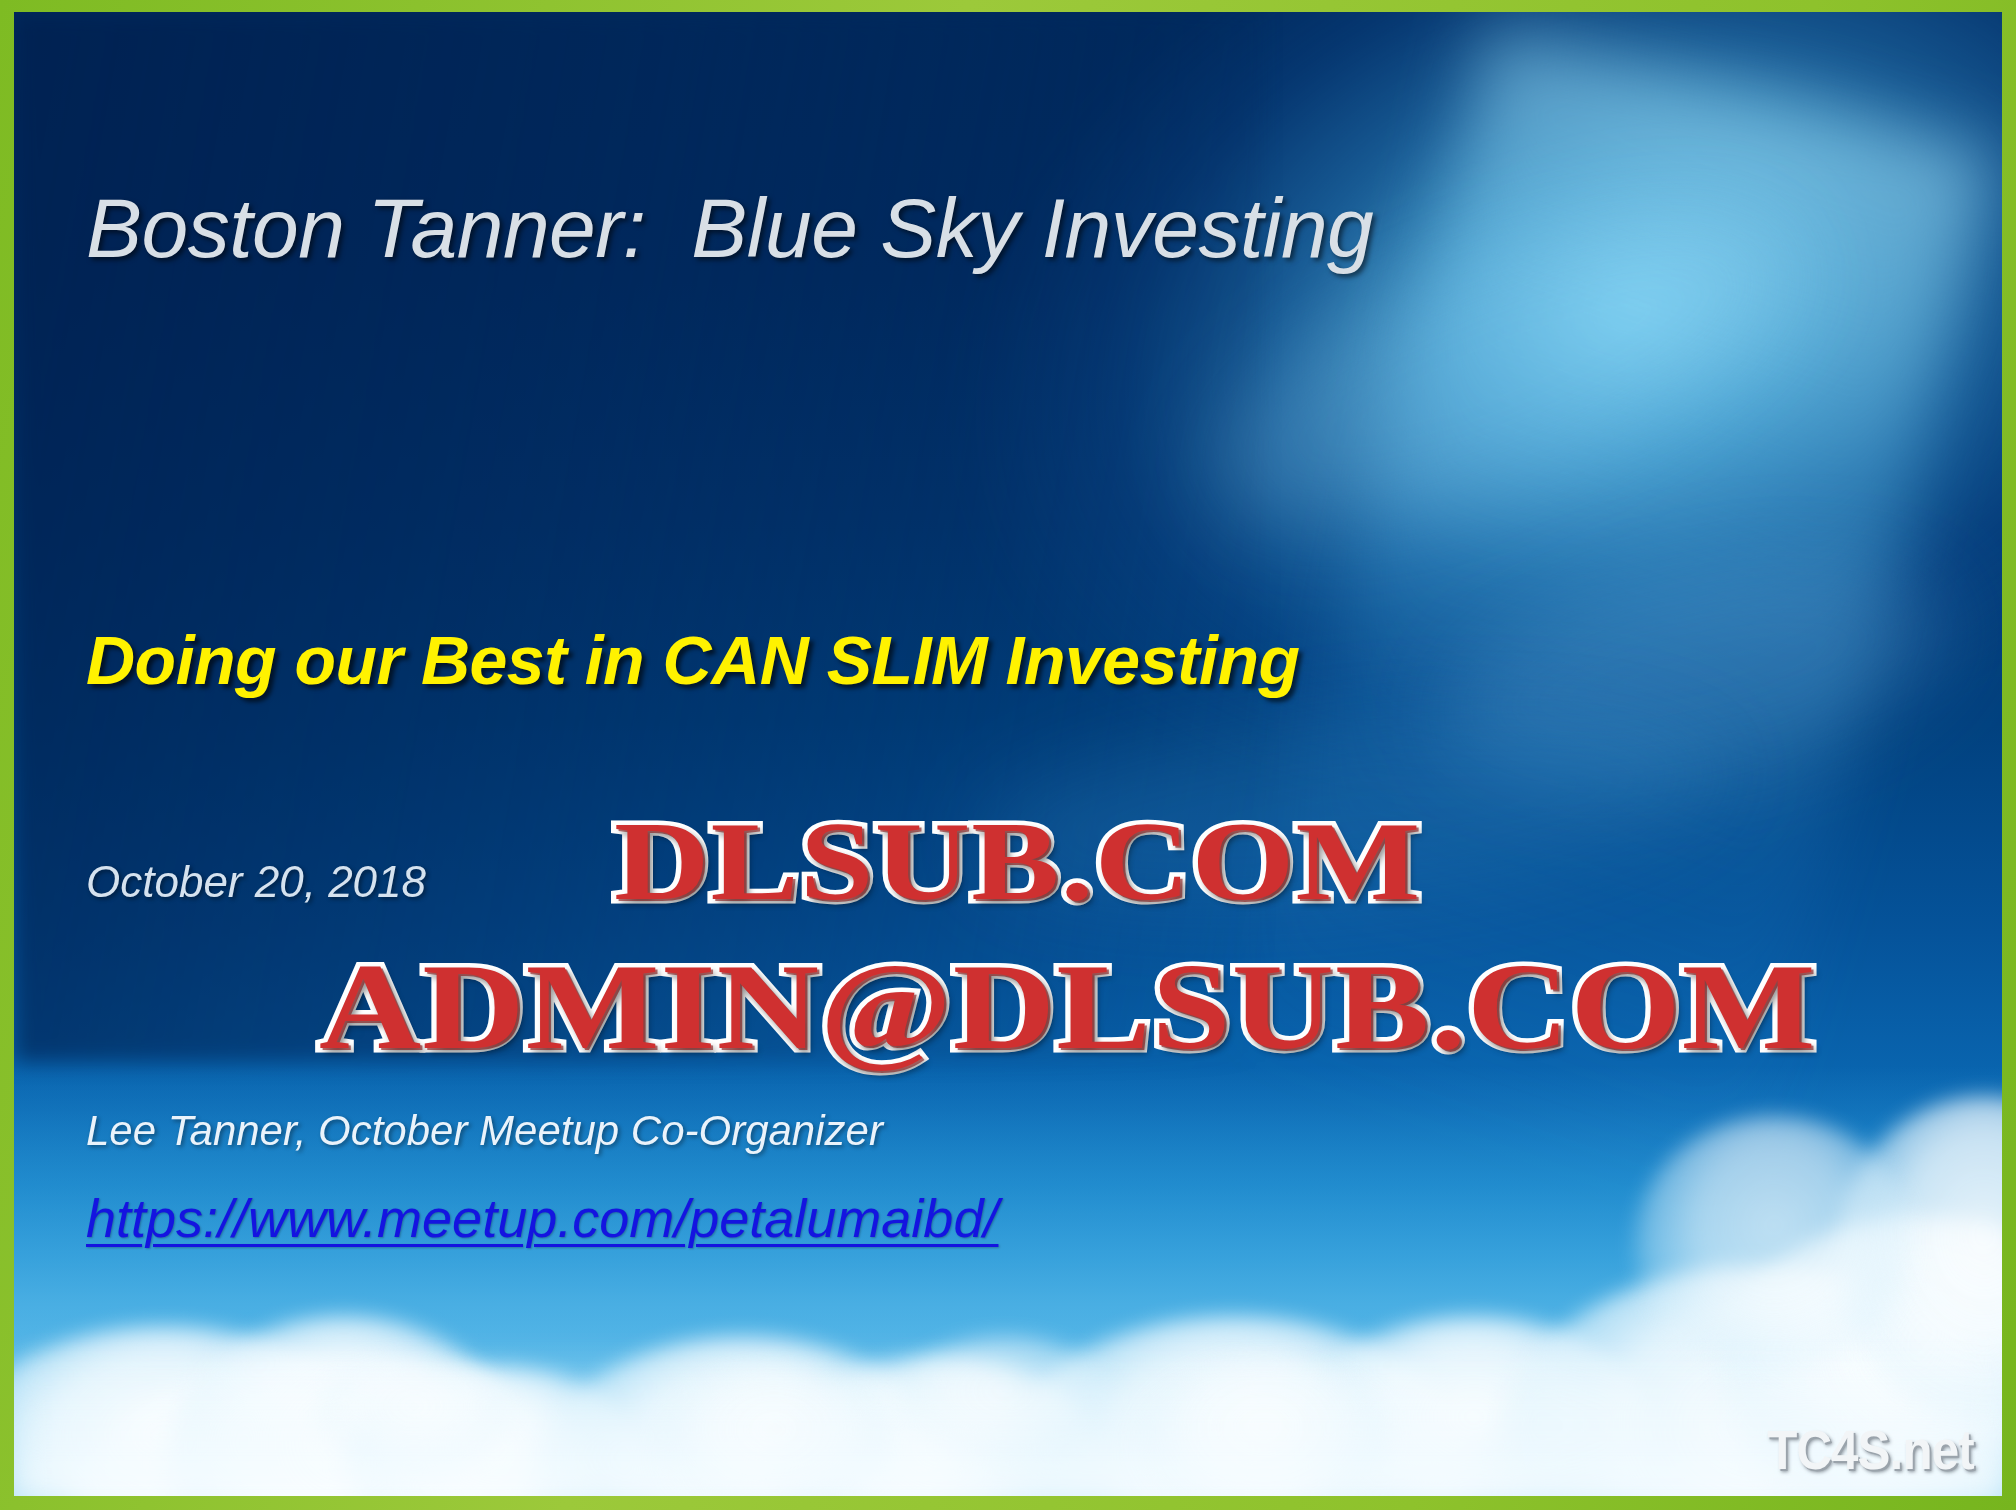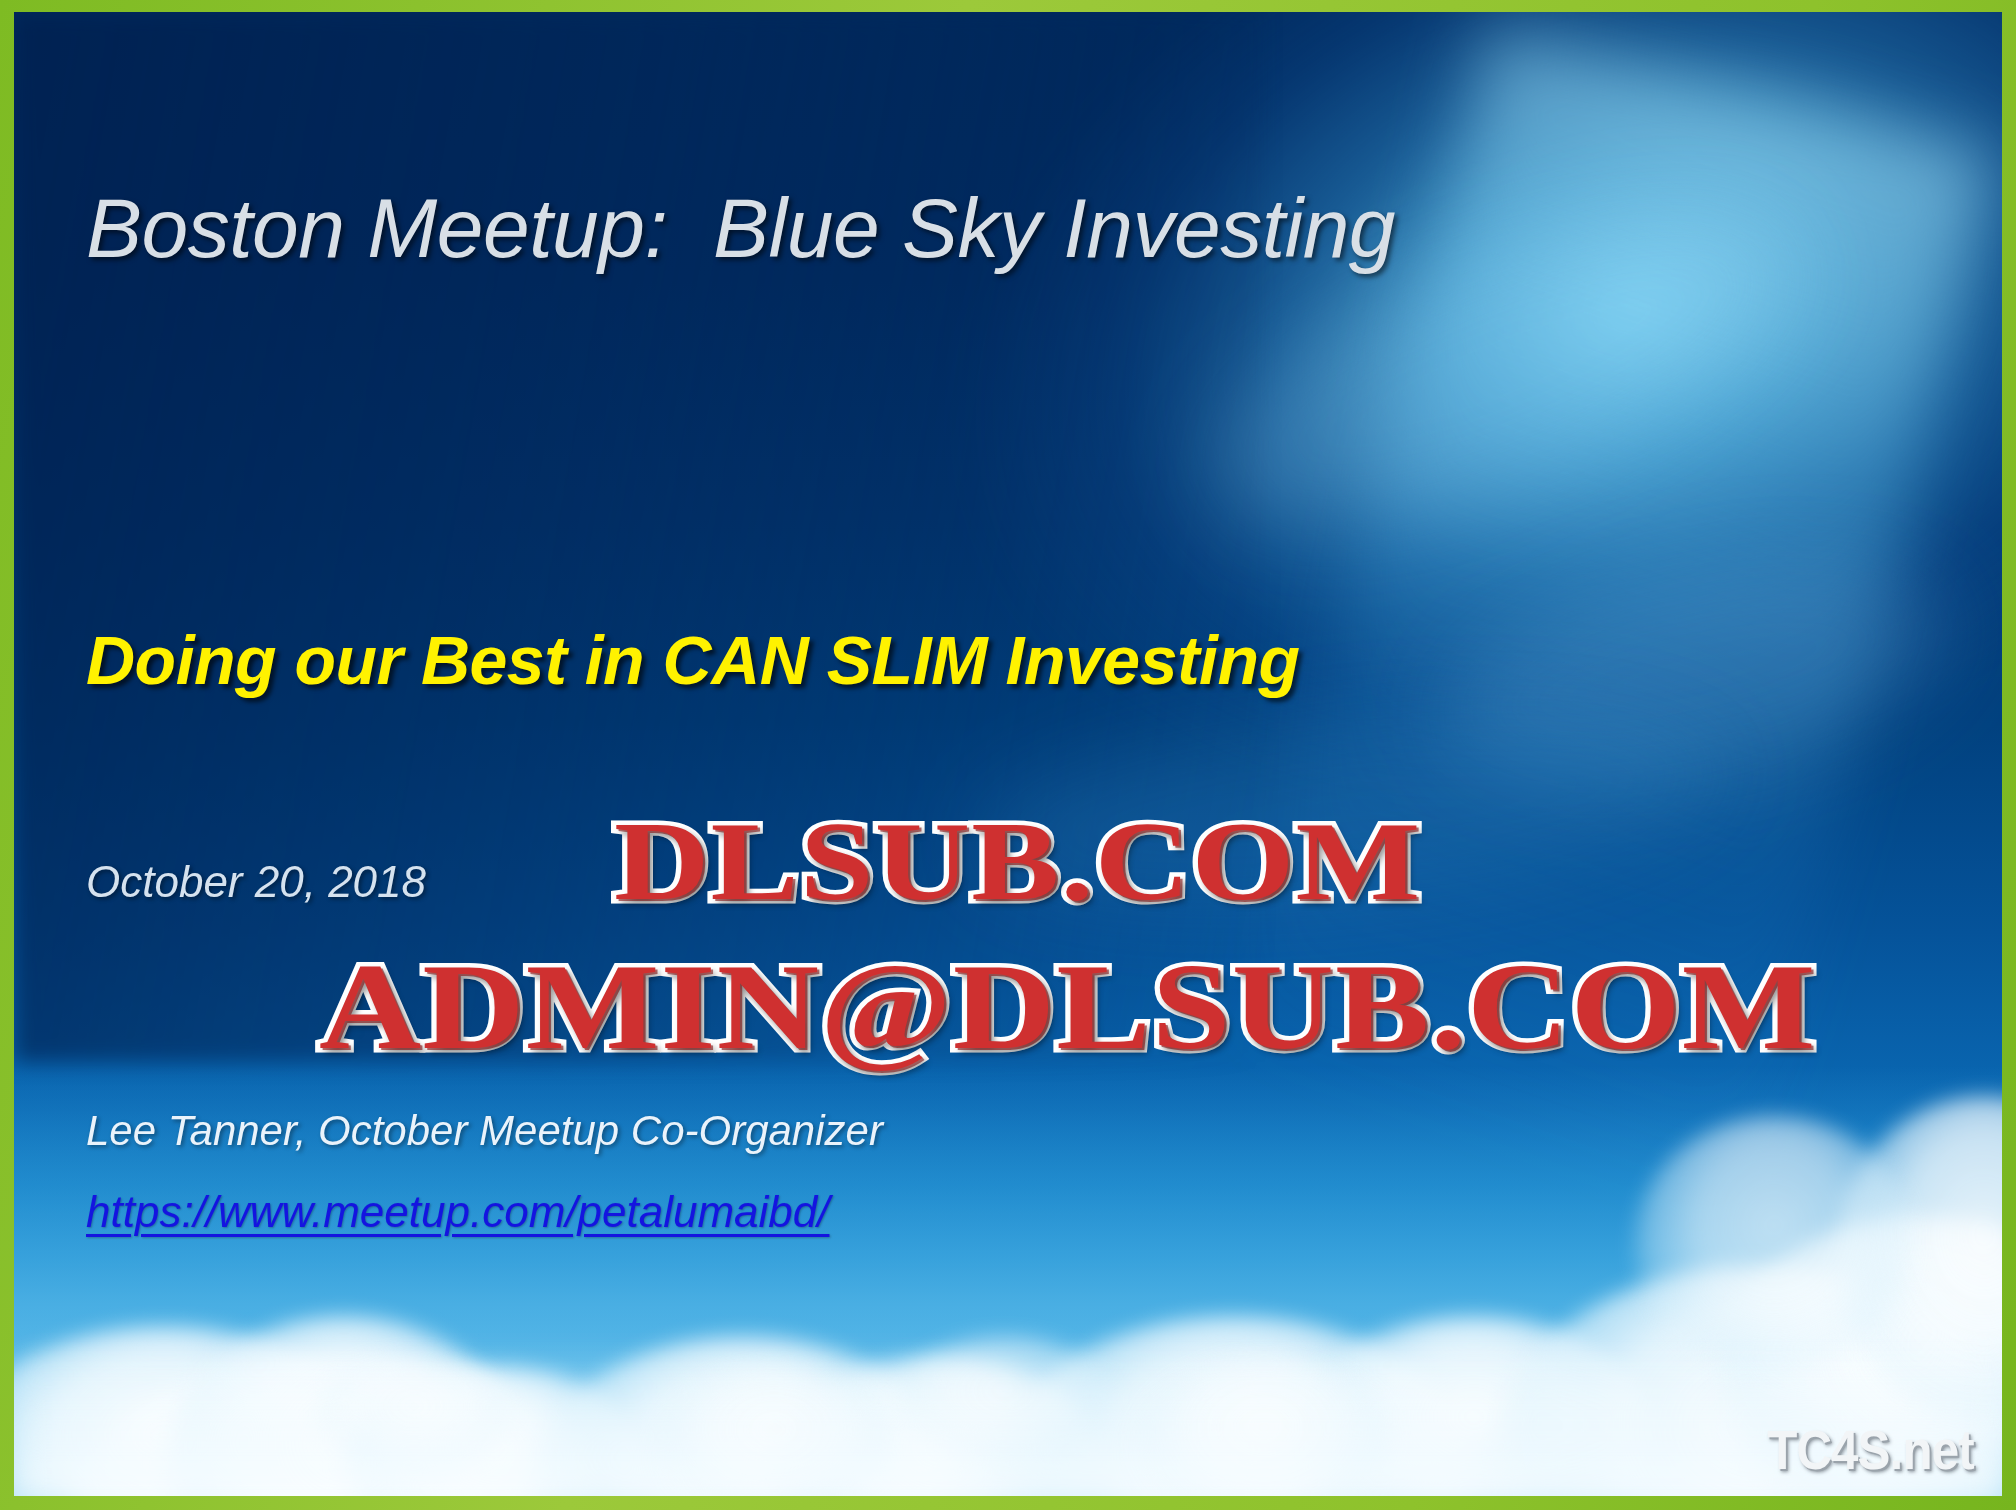--- a/index.html
+++ b/index.html
@@ -206,21 +206,21 @@
     font-size: 42px;
     font-style: italic;
     color: #eaf3fb;
     text-shadow: 2px 2px 4px rgba(0,0,0,0.40);
   }
 
   .slide-link {
     position: absolute;
     left: 72px;
     top: 1175px;
-    font-size: 44px;
+    font-size: 54px;
     font-style: italic;
     color: #1414e0;
     text-decoration: underline;
     text-underline-offset: 7px;
     text-decoration-thickness: 3px;
     cursor: pointer;
     text-shadow: 1px 1px 2px rgba(0,0,0,0.25);
   }
 
   
@@ -300,21 +300,21 @@
       <div class="puff p09"></div>
       <div class="puff p11"></div>
       <div class="puff p12"></div>
       <div class="puff p13"></div>
       <div class="puff p14"></div>
       <div class="puff p15"></div>
       <div class="puff p16"></div>
       <div class="haze"></div>
     </div>
 
-    <div class="slide-title">Boston Meetup:  Blue Sky Investing</div>
+    <div class="slide-title">Boston Tanner:  Blue Sky Investing</div>
 
     <div class="slide-subtitle">Doing our Best in CAN SLIM Investing</div>
 
     <div class="slide-date">October 20, 2018</div>
 
     <div class="slide-author">Lee Tanner, October Meetup Co-Organizer</div>
 
     <a class="slide-link">https://www.meetup.com/petalumaibd/</a>
 
     <div class="wm wm-1">DLSUB.COM</div>

